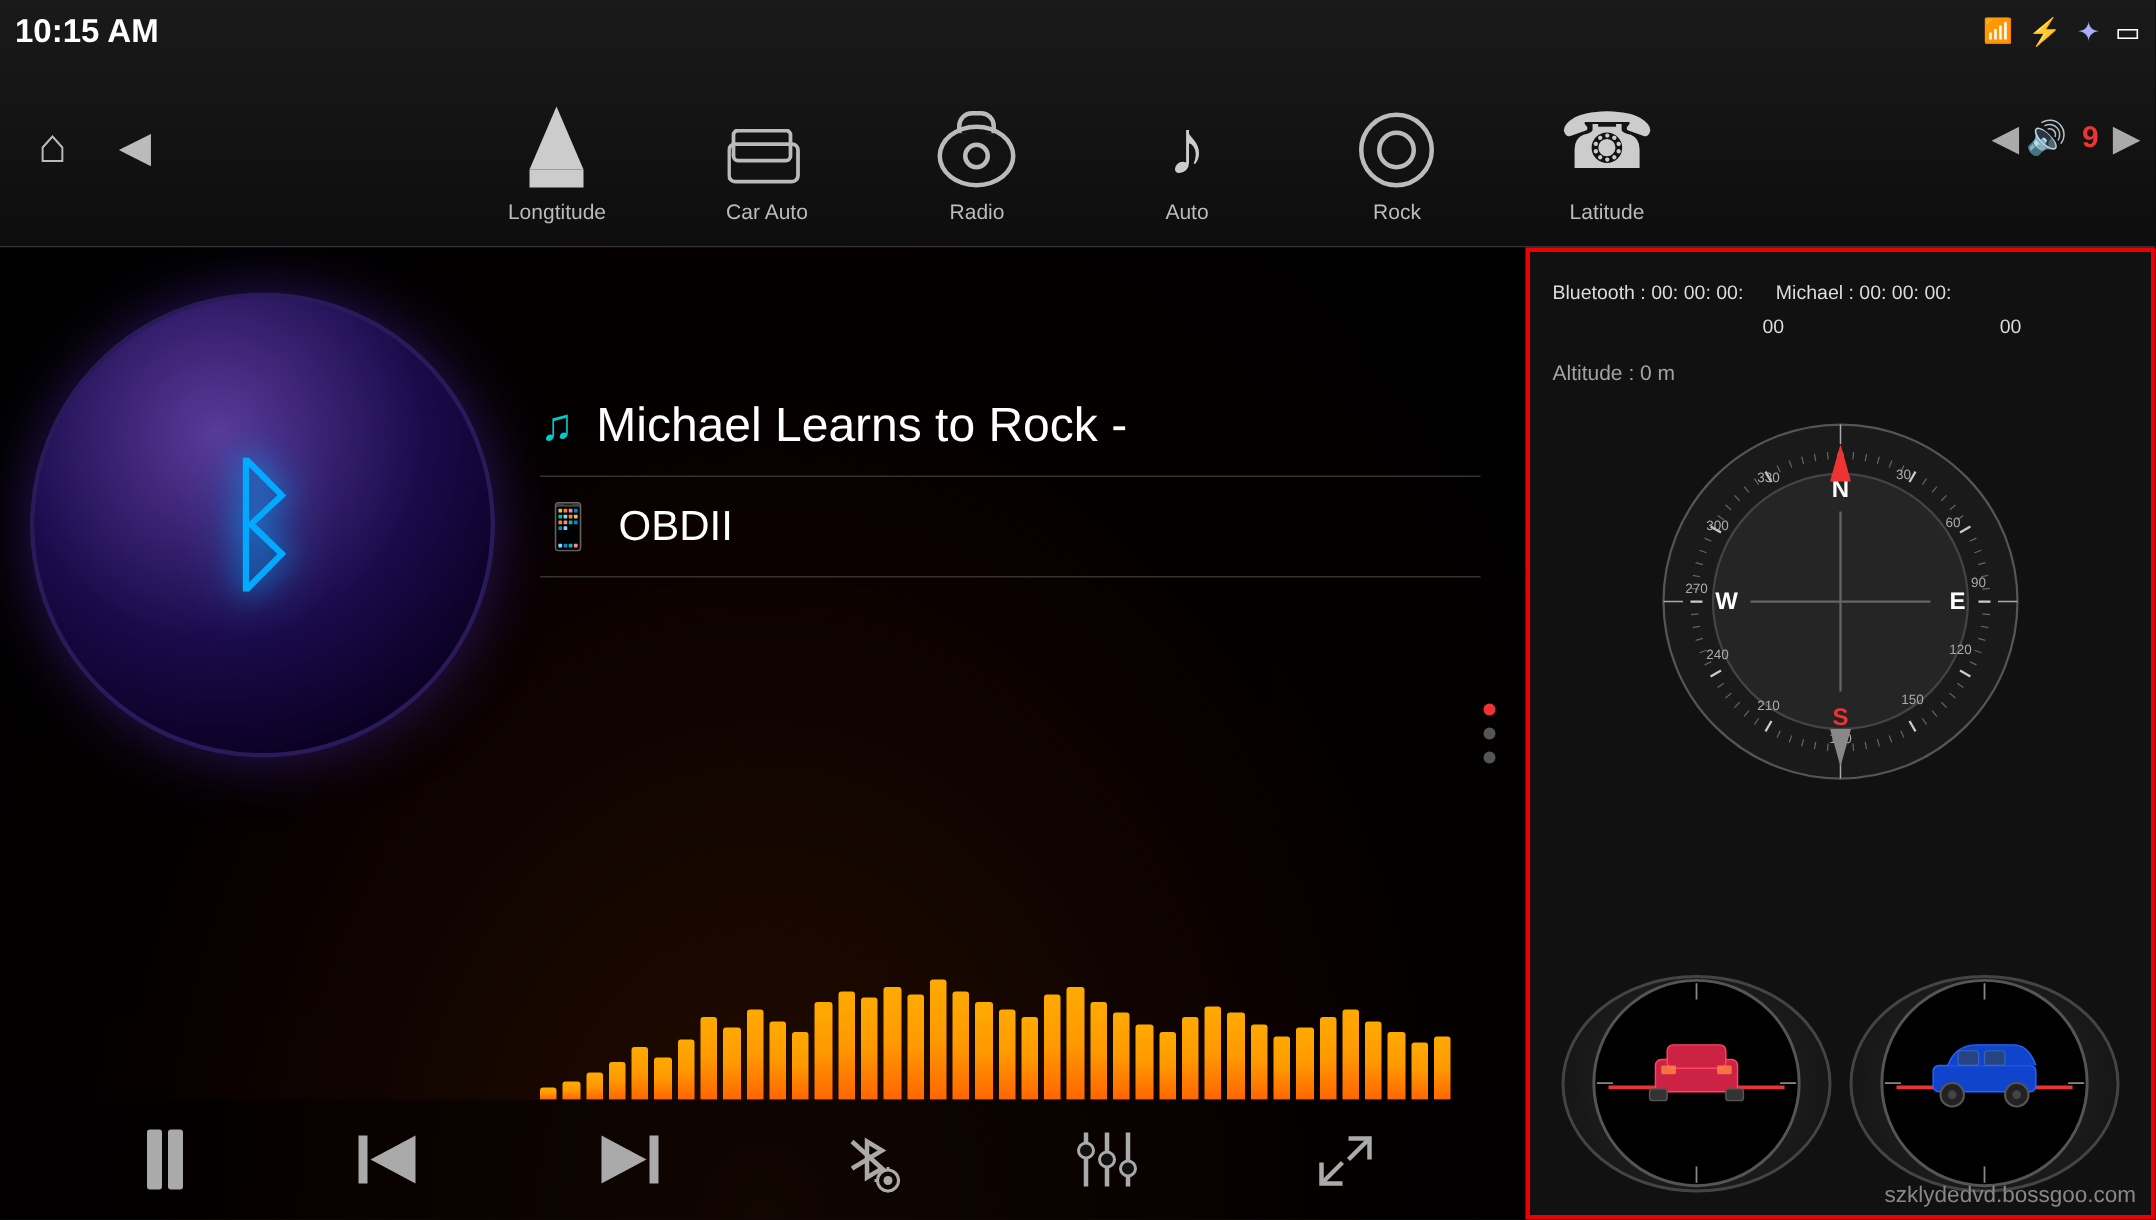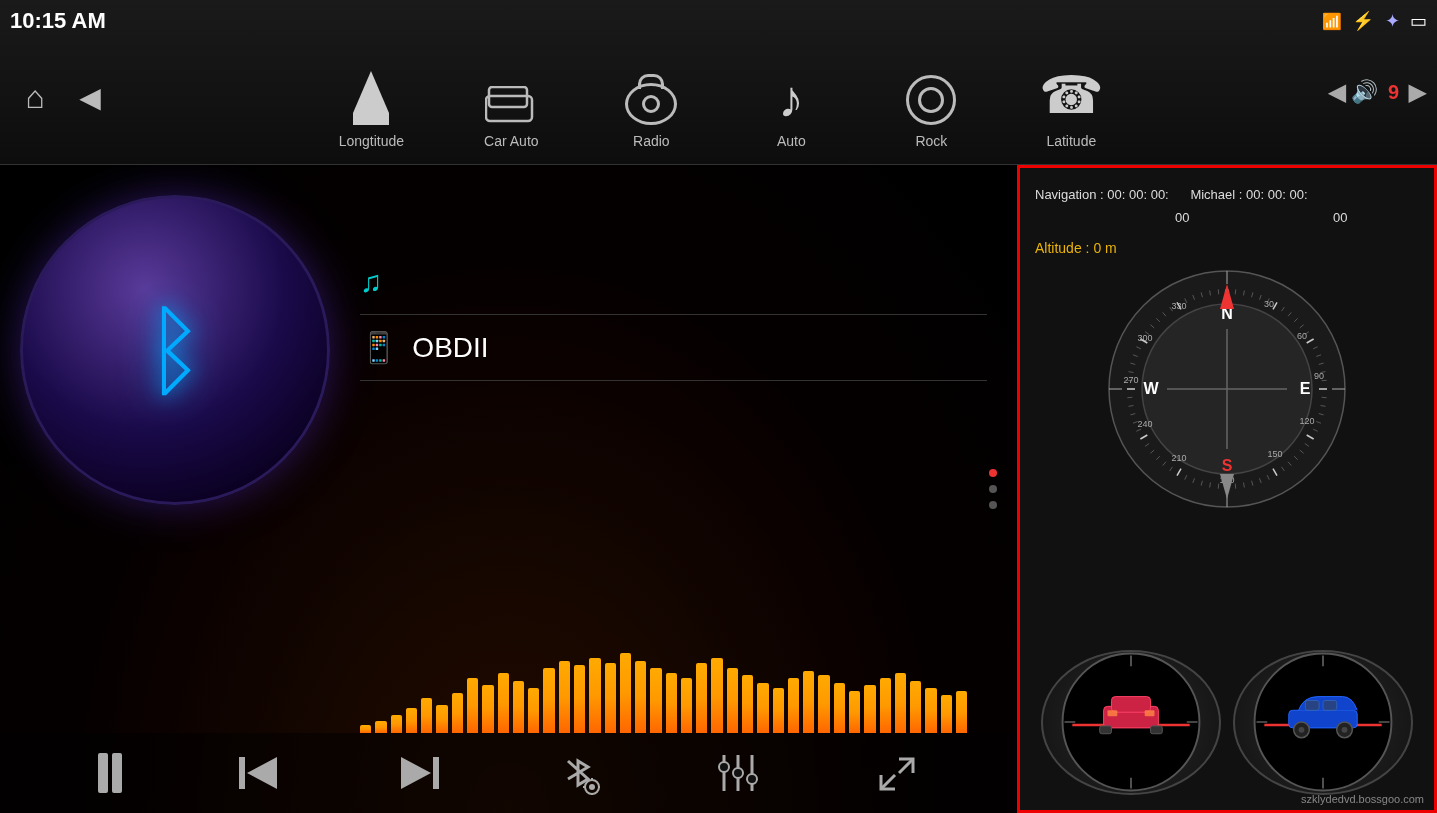--- a/index.html
+++ b/index.html
@@ -266,22 +266,22 @@
 
     #gps-coords {
       font-size: 13px;
       color: #ddd;
       line-height: 1.8;
       margin-bottom: 10px;
     }
 
     #gps-altitude {
       font-size: 14px;
-      color: #eab308;
-      margin-bottom: 13px;
+      color: #a3a3a3;
+      margin-bottom: 25px;
     }
 
     
     #compass-container {
       display: flex;
       justify-content: center;
       margin-bottom: 15px;
     }
 
     #compass {
@@ -307,21 +307,21 @@
       align-items: center;
       justify-content: center;
       position: relative;
       overflow: hidden;
     }
 
     #watermark {
       position: absolute;
       bottom: 5px;
       right: 10px;
-      font-size: 11px;
+      font-size: 15px;
       color: #888;
       margin-top: 40px;
     }
 
     
     .radio-icon-shape {
       width: 52px;
       height: 42px;
       border: 3px solid #bbb;
       border-radius: 50%;
@@ -462,20 +462,21 @@
       </svg>
     </div>
 
     <div id="bt-disc">
       <div style="font-size:100px;color:#0af;text-shadow:0 0 20px #0af,0 0 40px #0af;line-height:1;">ᛒ</div>
     </div>
 
     <div id="song-info">
       <div class="song-title-row">
         <span style="font-size:30px;color:#0cc;">♫</span>
+        <span class="song-title">Michael Learns to Rock -</span>
       </div>
       <div class="obdii-row">
         <span style="font-size:30px;color:#0cc;">📱</span>
         <span class="obdii-text">OBDII</span>
       </div>
     </div>
 
     <div id="scroll-dots">
       <div class="dot active"></div>
       <div class="dot"></div>
@@ -573,21 +574,21 @@
           <polyline points="6,24 6,38 20,38" fill="none" stroke="#aaa" stroke-width="3"></polyline>
           <line x1="38" y1="8" x2="24" y2="22" stroke="#aaa" stroke-width="3"></line>
           <line x1="6" y1="38" x2="20" y2="24" stroke="#aaa" stroke-width="3"></line>
         </svg>
       </div>
     </div>
   </div>
 
   <div id="gps-panel">
     <div id="gps-coords">
-      <span>Navigation :</span>
+      <span>Bluetooth :</span>
       <span>00:  00:  00:</span>
       &nbsp;&nbsp;&nbsp;&nbsp;
       <span>Michael :</span>
       <span>00:  00:  00:</span>
       <br>
       <span style="padding-left:140px;">00</span>
       <span style="padding-left:140px;">00</span>
     </div>
     <div id="gps-altitude">
       <span>Altitude :</span>

